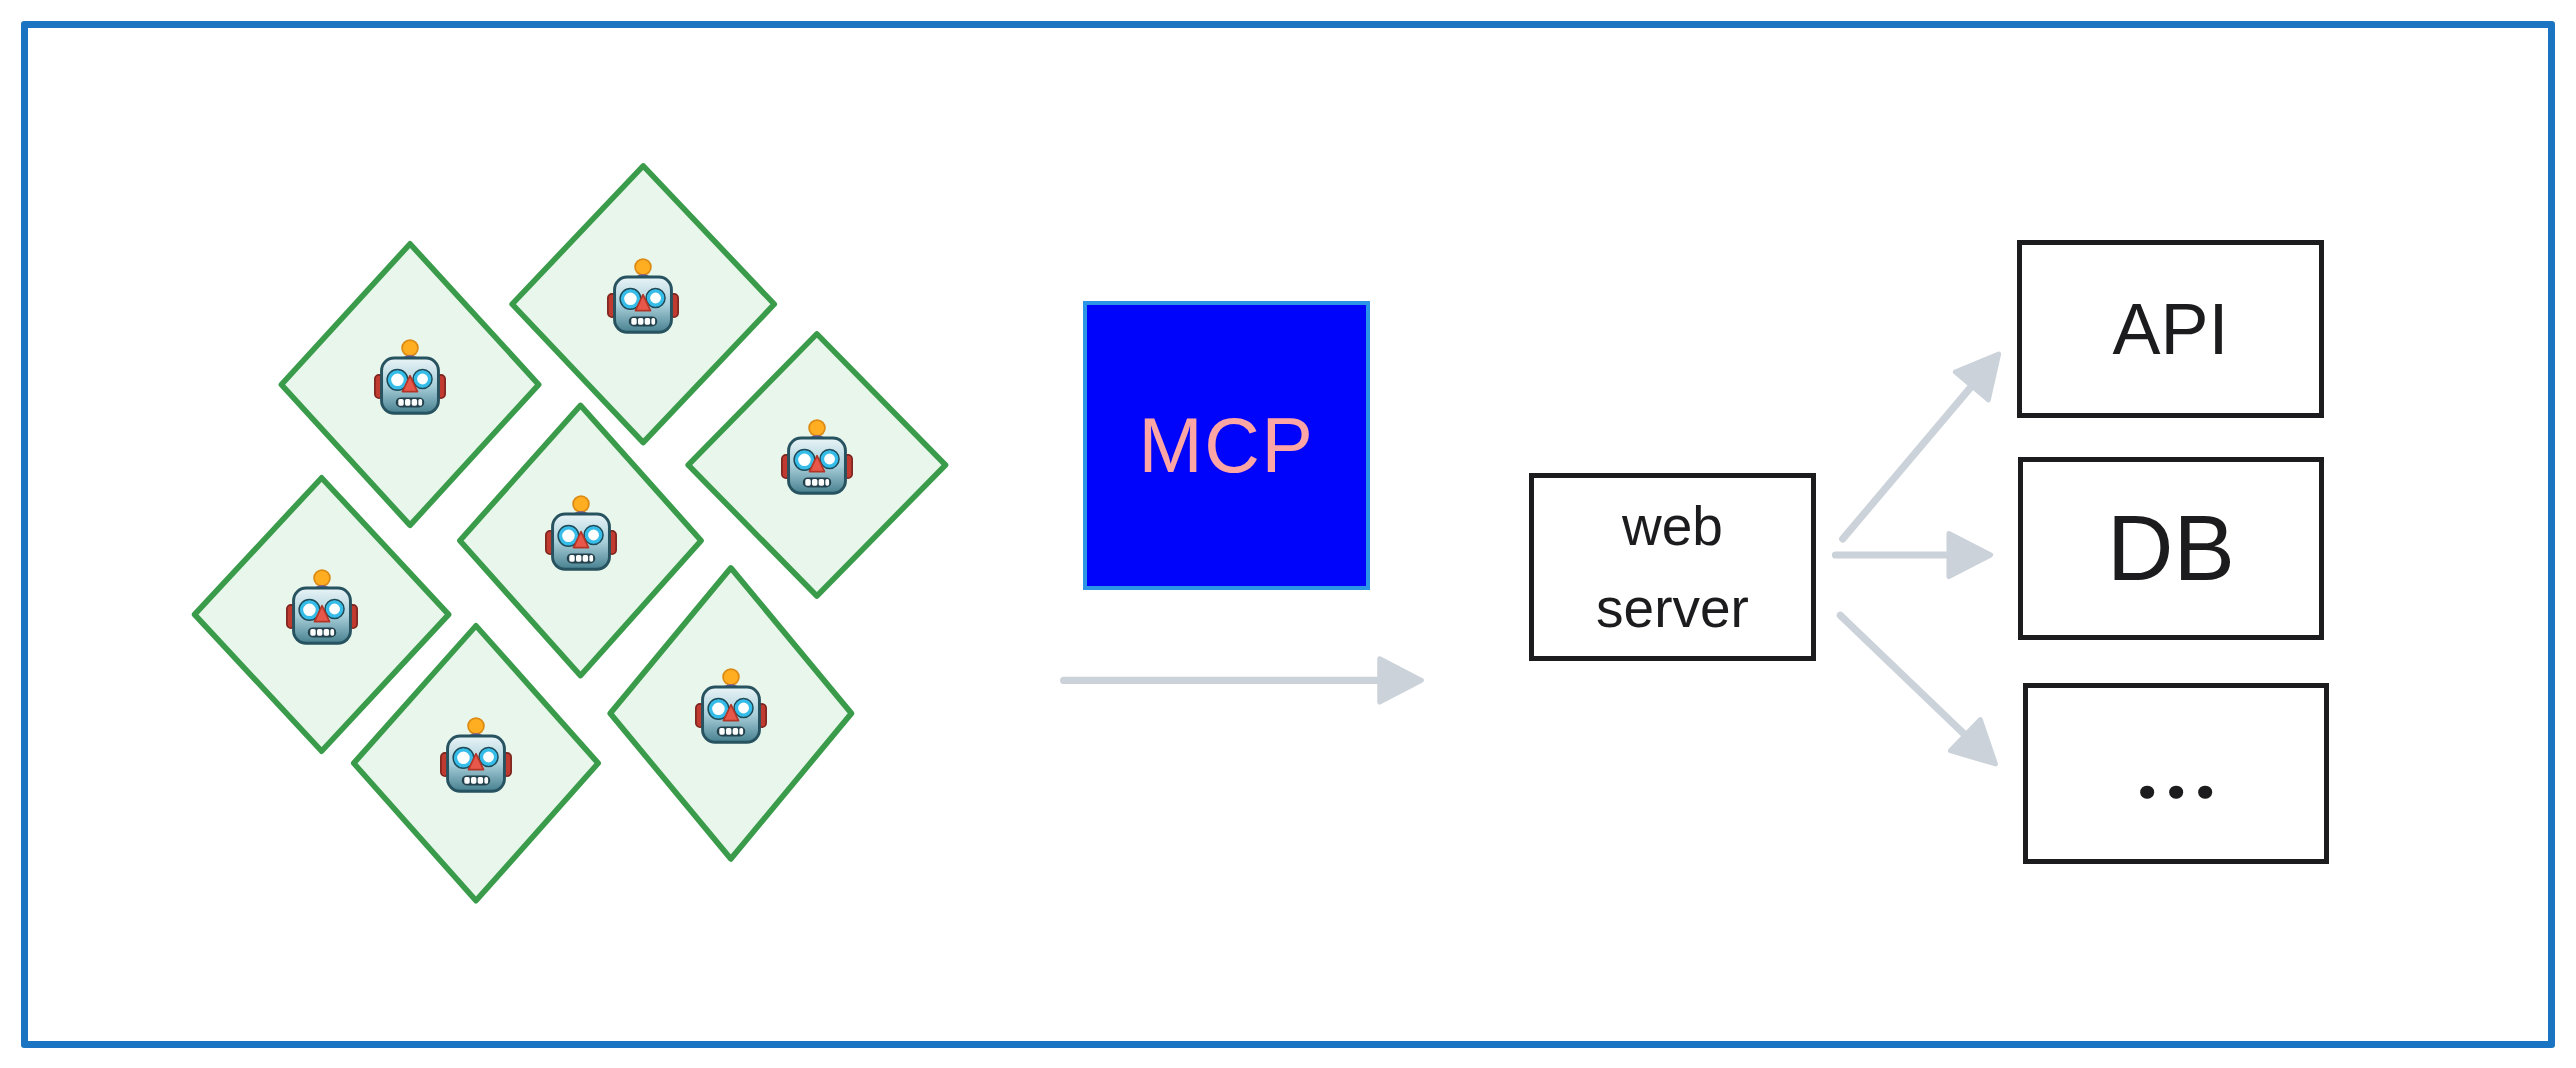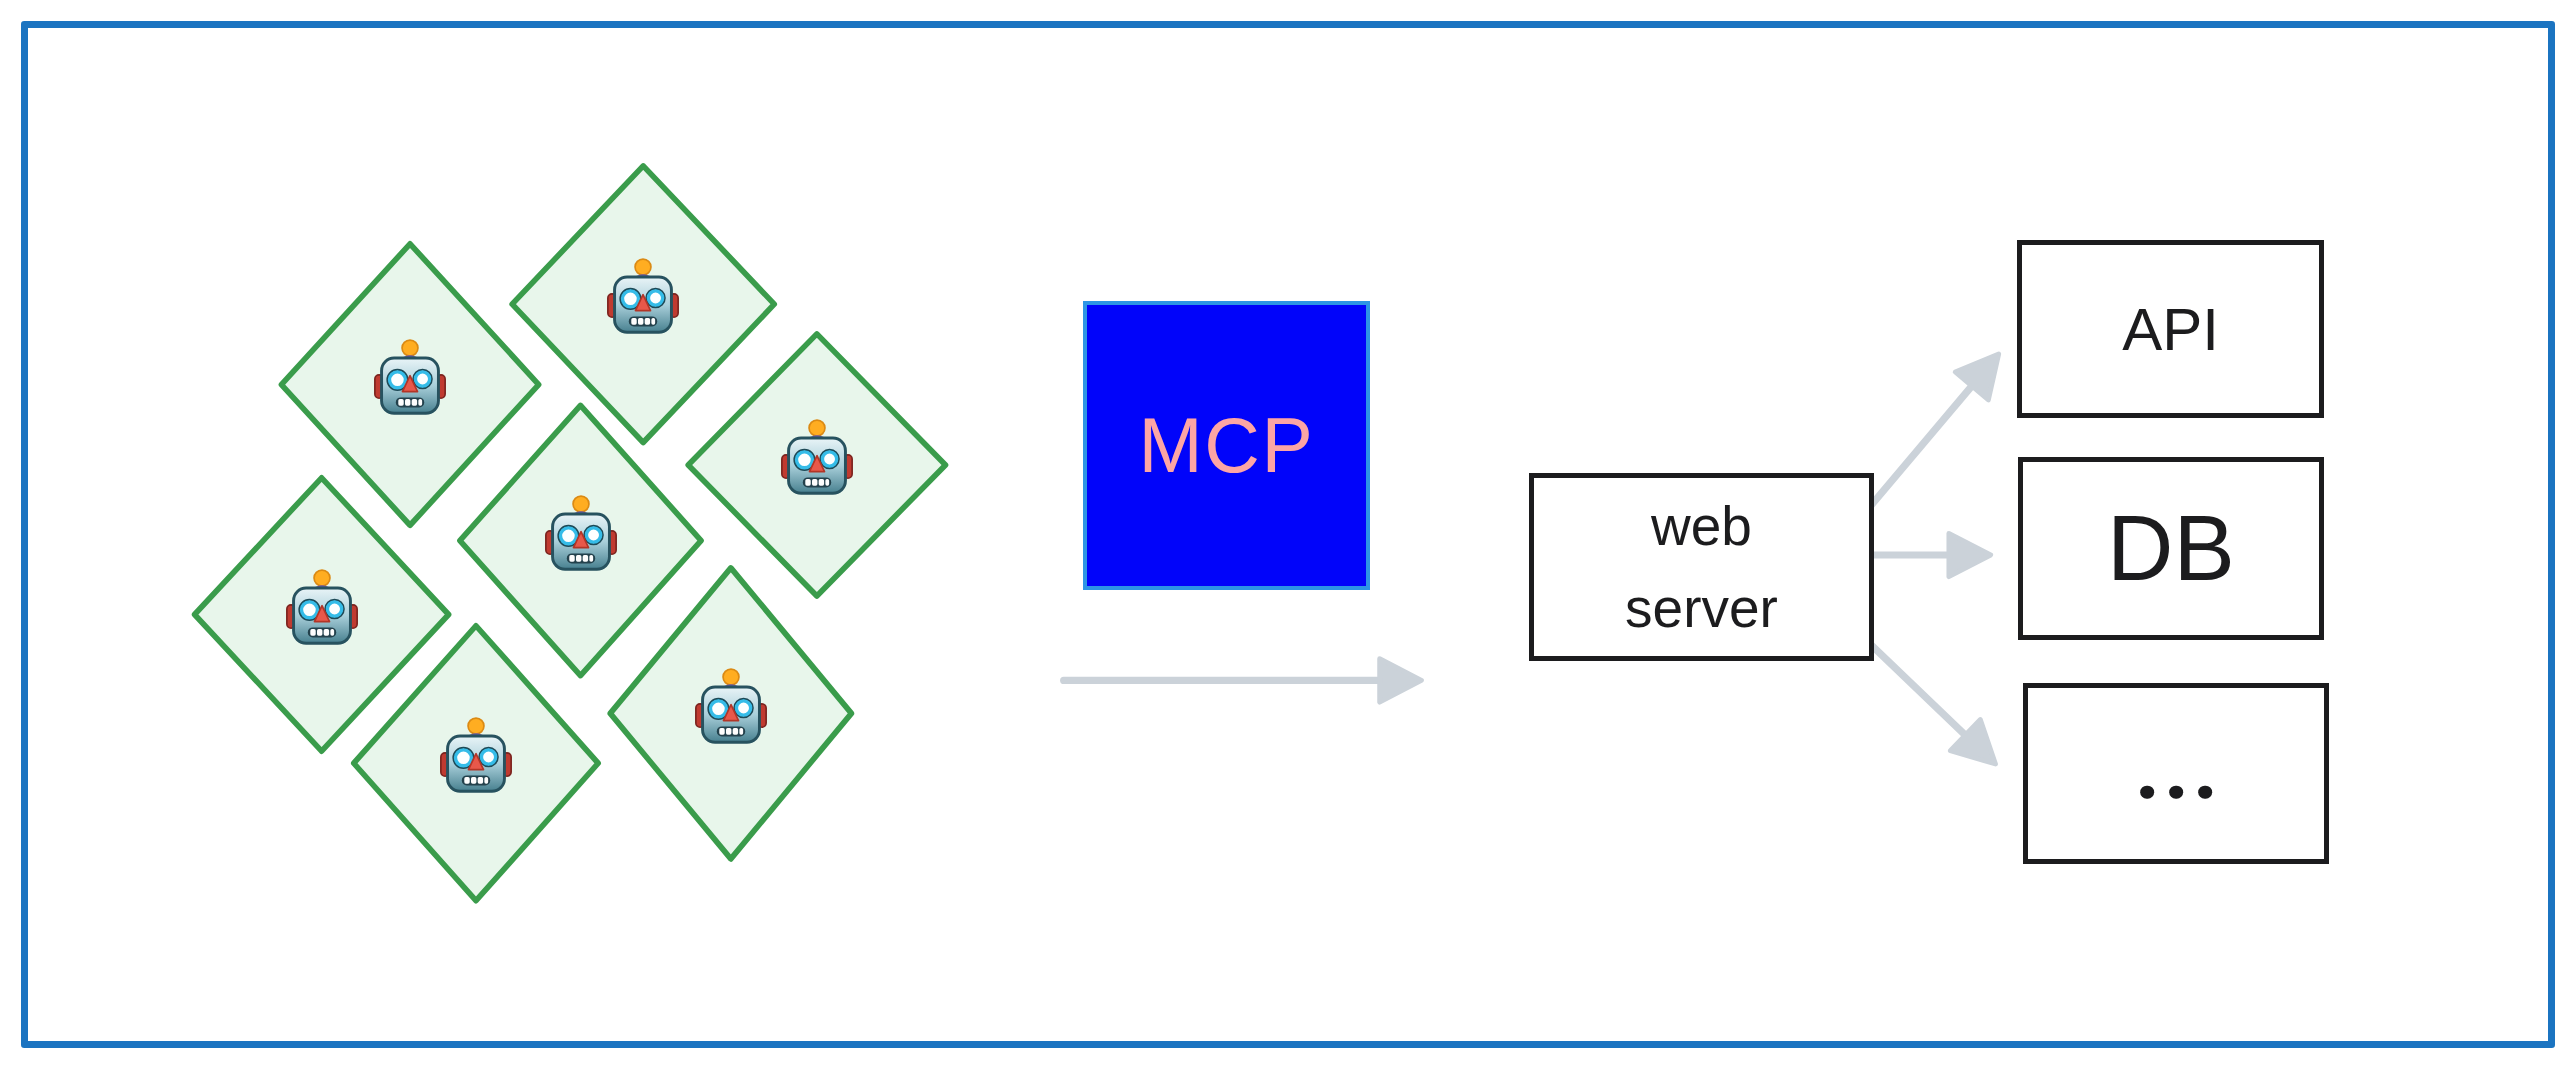--- a/index.html
+++ b/index.html
@@ -29,25 +29,25 @@
   .plain{border:5.6px solid var(--ink,#1C1C1E);}
   .mcp{
     left:1083px;top:301px;width:287px;height:289px;
     background:var(--mcp-fill,#0104FA);
     border:4px solid var(--mcp-border,#2D95E5);
     color:#fca5a5;
     font-size:77px;
     letter-spacing:1.6px;
   }
   .ws{
-    left:1529px;top:473px;width:345px;height:188px;
+    left:1529px;top:473px;width:287px;height:188px;
     flex-direction:column;
     font-size:55px;line-height:82px;
   }
-  .api{left:2017px;top:240px;width:307px;height:178px;font-size:60px;}
+  .api{left:2017px;top:240px;width:307px;height:178px;font-size:72px;}
   .db{left:2018px;top:457px;width:306px;height:183px;font-size:92px;}
   .more{left:2023px;top:683px;width:306px;height:181px;}
   .dots-row{
     position:absolute;left:50%;top:50%;
     transform:translate(-50%,-50%) translateY(18.5px);
     display:flex;gap:15.3px;
   }
   .dot{width:13.7px;height:13.7px;border-radius:50%;background:var(--ink,#1C1C1E);}
   .label{display:block;text-align:center;}
 </style>

